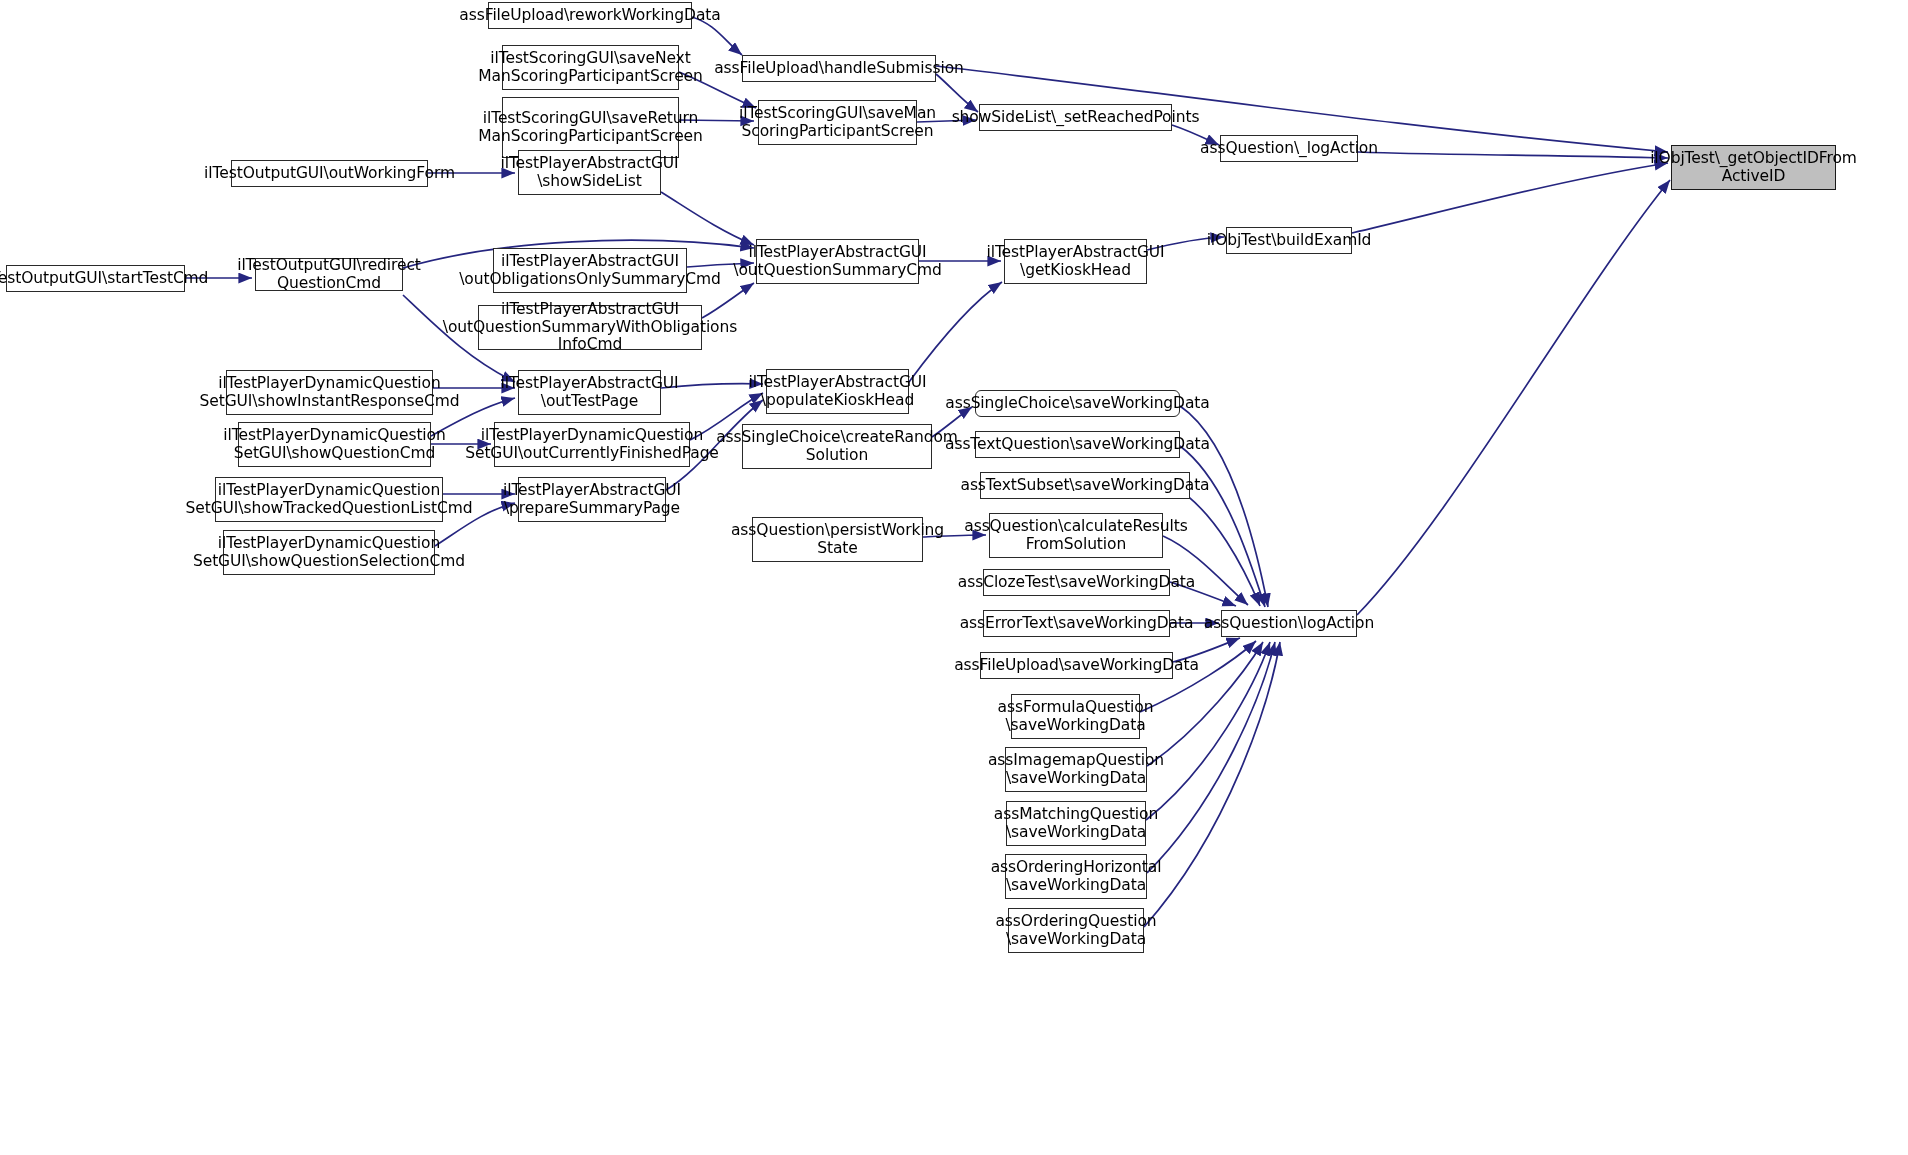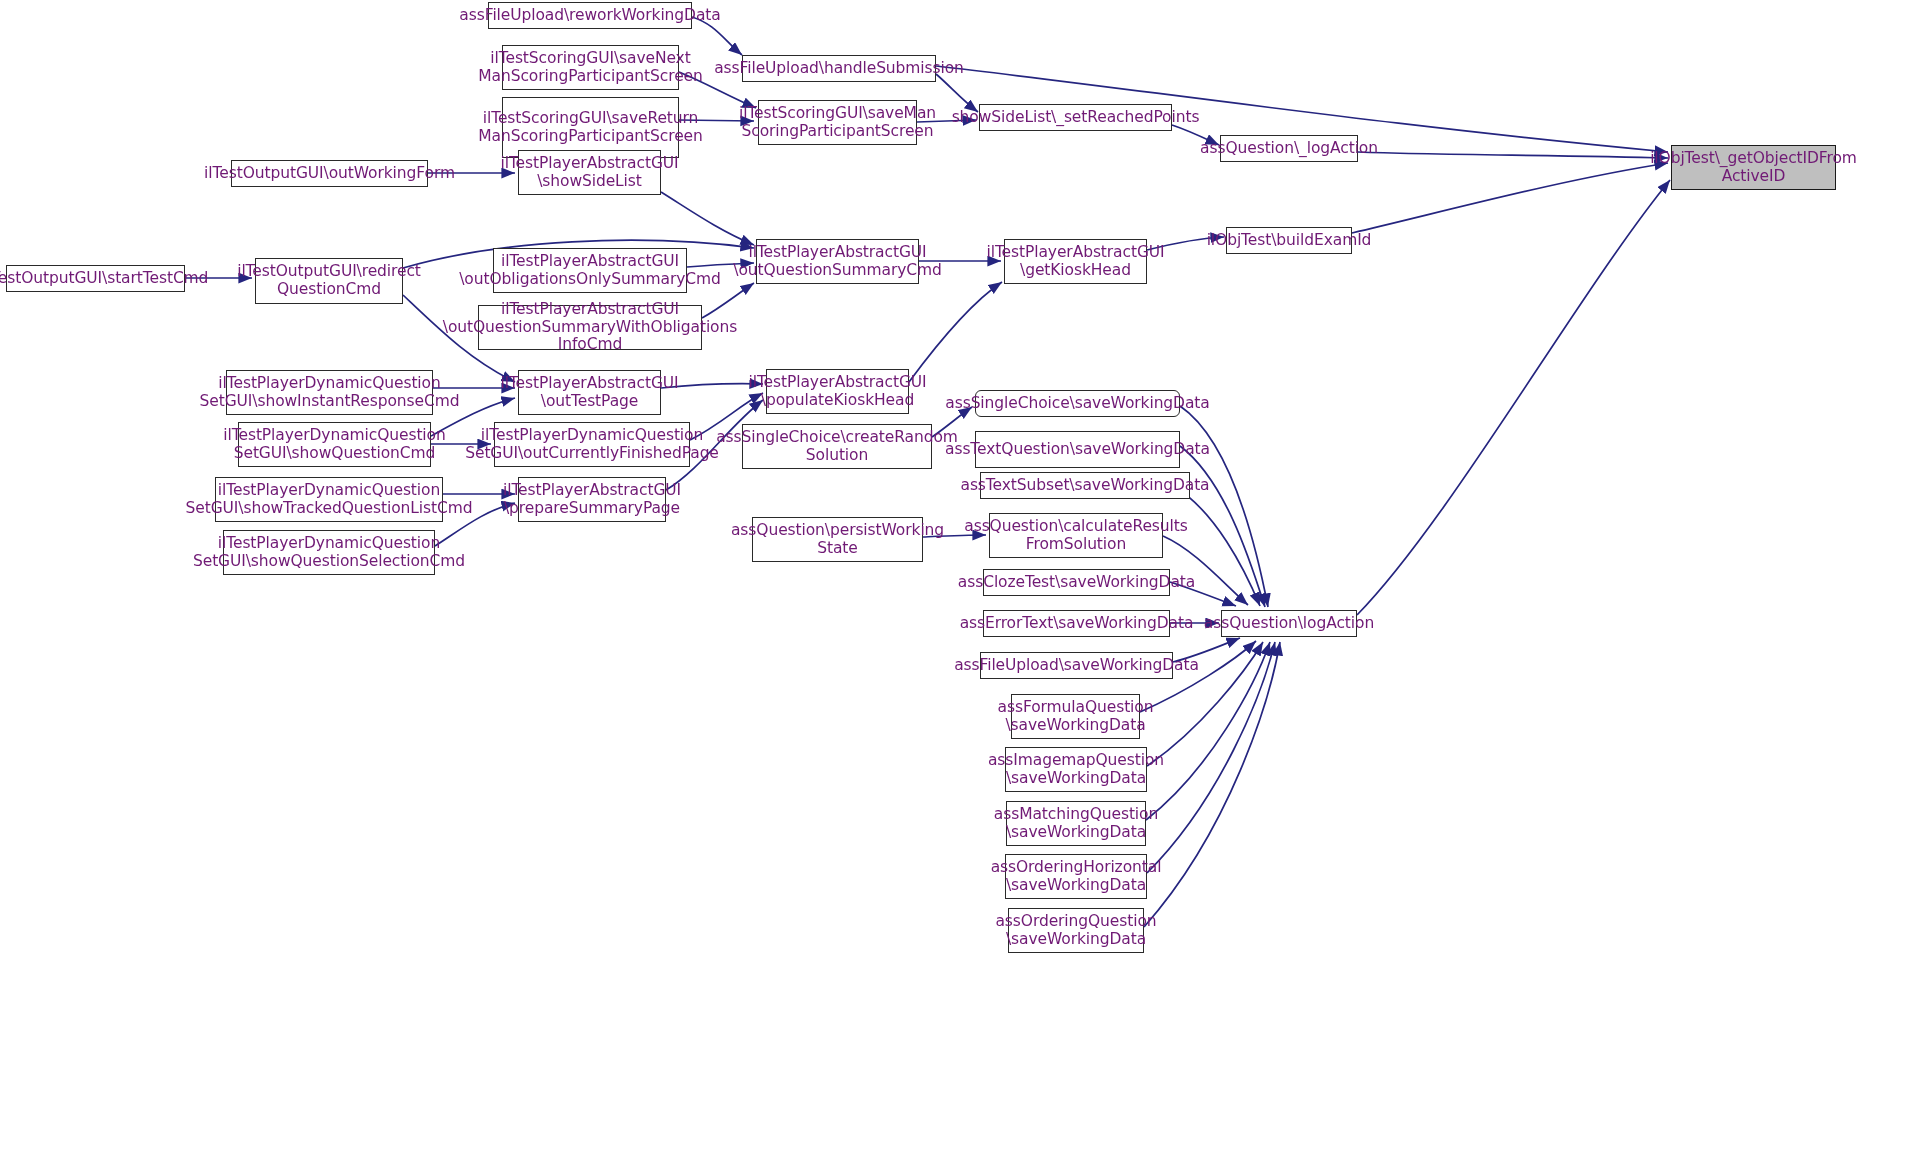--- a/index.html
+++ b/index.html
@@ -23,21 +23,21 @@
     top: 0;
     width: 1908px;
     height: 1155px;
     pointer-events: none;
   }
   .node {
     position: absolute;
     box-sizing: border-box;
     border: 1.6px solid #2a2a2a;
     background: #ffffff;
-    color: #701a75;
+    color: #000000;
     display: flex;
     align-items: center;
     justify-content: center;
     text-align: center;
     font-size: 15.5px;
     line-height: 1.16;
     letter-spacing: -0.1px;
     padding: 1px 4px;
     white-space: pre-line;
     cursor: pointer;
@@ -113,21 +113,21 @@
 ScoringParticipantScreen</div>
       <div class="node" style="left: 979px; top: 104px; width: 193px; height: 27px;">showSideList\_setReachedPoints</div>
       <div class="node" style="left: 1220px; top: 135px; width: 138px; height: 27px;">assQuestion\_logAction</div>
       <div class="node highlight" style="left: 1671px; top: 145px; width: 165px; height: 45px;">ilObjTest\_getObjectIDFrom
 ActiveID</div>
       <div class="node" style="left: 231px; top: 160px; width: 197px; height: 27px;">ilTestOutputGUI\outWorkingForm</div>
       <div class="node" style="left: 518px; top: 150px; width: 143px; height: 45px;">ilTestPlayerAbstractGUI
 \showSideList</div>
       <div class="node" style="left: 1226px; top: 227px; width: 126px; height: 27px;">ilObjTest\buildExamId</div>
       <div class="node" style="left: 6px; top: 265px; width: 179px; height: 27px;">ilTestOutputGUI\startTestCmd</div>
-      <div class="node" style="left: 255px; top: 258px; width: 148px; height: 46px;">ilTestOutputGUI\redirect
+      <div class="node" style="left: 255px; top: 258px; width: 148px; height: 33px;">ilTestOutputGUI\redirect
 QuestionCmd</div>
       <div class="node" style="left: 493px; top: 248px; width: 194px; height: 45px;">ilTestPlayerAbstractGUI
 \outObligationsOnlySummaryCmd</div>
       <div class="node" style="left: 756px; top: 239px; width: 163px; height: 45px;">ilTestPlayerAbstractGUI
 \outQuestionSummaryCmd</div>
       <div class="node" style="left: 1004px; top: 239px; width: 143px; height: 45px;">ilTestPlayerAbstractGUI
 \getKioskHead</div>
       <div class="node" style="left: 478px; top: 305px; width: 224px; height: 45px;">ilTestPlayerAbstractGUI
 \outQuestionSummaryWithObligations
 InfoCmd</div>
@@ -137,21 +137,21 @@
 \outTestPage</div>
       <div class="node" style="left: 766px; top: 369px; width: 143px; height: 45px;">ilTestPlayerAbstractGUI
 \populateKioskHead</div>
       <div class="node" style="left: 975px; top: 390px; width: 205px; height: 27px; border-radius: 6px;">assSingleChoice\saveWorkingData</div>
       <div class="node" style="left: 238px; top: 422px; width: 193px; height: 45px;">ilTestPlayerDynamicQuestion
 SetGUI\showQuestionCmd</div>
       <div class="node" style="left: 494px; top: 422px; width: 196px; height: 45px;">ilTestPlayerDynamicQuestion
 SetGUI\outCurrentlyFinishedPage</div>
       <div class="node" style="left: 742px; top: 424px; width: 190px; height: 45px;">assSingleChoice\createRandom
 Solution</div>
-      <div class="node" style="left: 975px; top: 431px; width: 205px; height: 37px;">assTextQuestion\saveWorkingData</div>
+      <div class="node" style="left: 975px; top: 431px; width: 205px; height: 27px;">assTextQuestion\saveWorkingData</div>
       <div class="node" style="left: 980px; top: 472px; width: 210px; height: 27px;">assTextSubset\saveWorkingData</div>
       <div class="node" style="left: 215px; top: 477px; width: 228px; height: 45px;">ilTestPlayerDynamicQuestion
 SetGUI\showTrackedQuestionListCmd</div>
       <div class="node" style="left: 518px; top: 477px; width: 148px; height: 45px;">ilTestPlayerAbstractGUI
 \prepareSummaryPage</div>
       <div class="node" style="left: 989px; top: 513px; width: 174px; height: 45px;">assQuestion\calculateResults
 FromSolution</div>
       <div class="node" style="left: 752px; top: 517px; width: 171px; height: 45px;">assQuestion\persistWorking
 State</div>
       <div class="node" style="left: 223px; top: 530px; width: 212px; height: 45px;">ilTestPlayerDynamicQuestion

